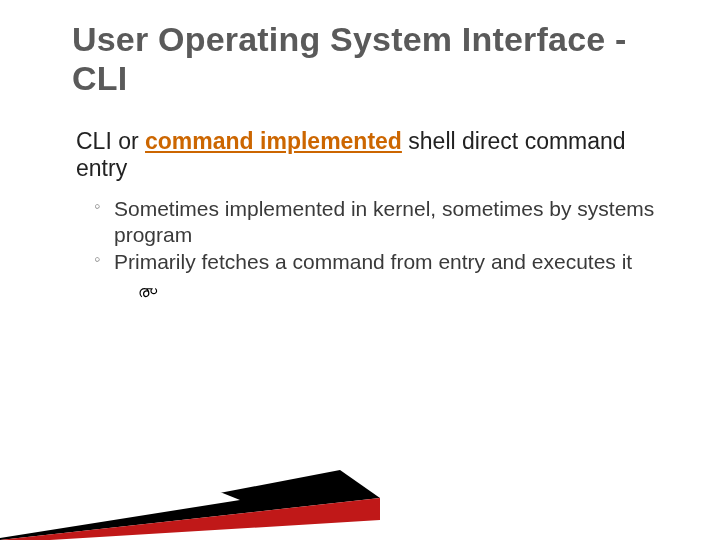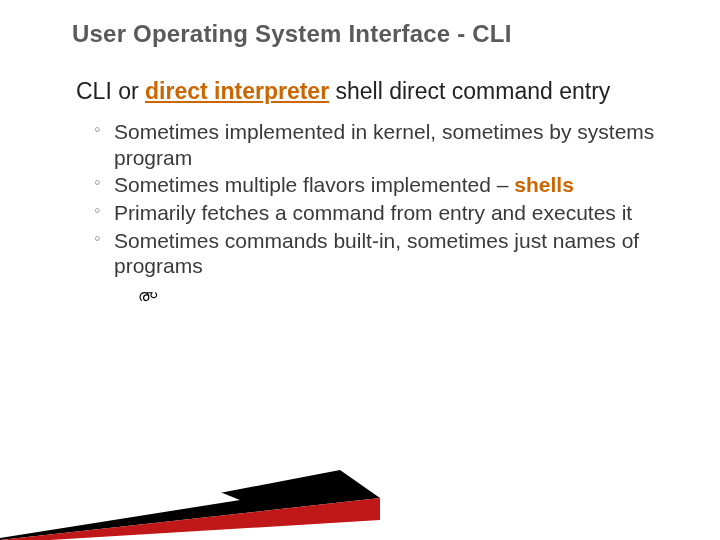--- a/index.html
+++ b/index.html
@@ -11,21 +11,21 @@
     color: #1a1a1a;
     background: #ffffff;
     position: relative;
     overflow: hidden;
   }
   .slide {
     box-sizing: border-box;
     padding: 20px 40px 0 72px;
   }
   .title {
-    font-size: 24px;
+    font-size: 34px;
     font-weight: 700;
     color: #5a5a5a;
     margin: 0 0 30px 0;
     letter-spacing: 0.2px;
   }
   .lead {
     font-size: 23px;
     line-height: 1.18;
     margin: 0 0 14px 0;
     padding-left: 4px;
@@ -87,35 +87,29 @@
   }
 </style>
 </head>
 <body>
 
 <div class="slide">
 
   <h1 class="title">User Operating System Interface - CLI</h1>
 
   <p class="lead">
-    <span>CLI or </span><span class="accent">direct interpreter</span><span> shell direct command entry</span>
+    <span>CLI or </span><span class="accent">command implemented</span><span> shell direct command entry</span>
   </p>
 
   <ul class="bullet">
     <li>
       <span>Sometimes implemented in kernel, sometimes by systems program</span>
     </li>
     <li>
-      <span>Sometimes multiple flavors implemented – </span><span class="accent2">shells</span>
-    </li>
-    <li>
       <span>Primarily fetches a command from entry and executes it</span>
-    </li>
-    <li>
-      <span>Sometimes commands built-in, sometimes just names of programs</span>
     </li>
   </ul>
 
   <p class="subnote">
     <span class="ico">൞</span>
   </p>
 
 </div>
 
 <svg class="deco" viewBox="0 0 380 80" preserveAspectRatio="none">

